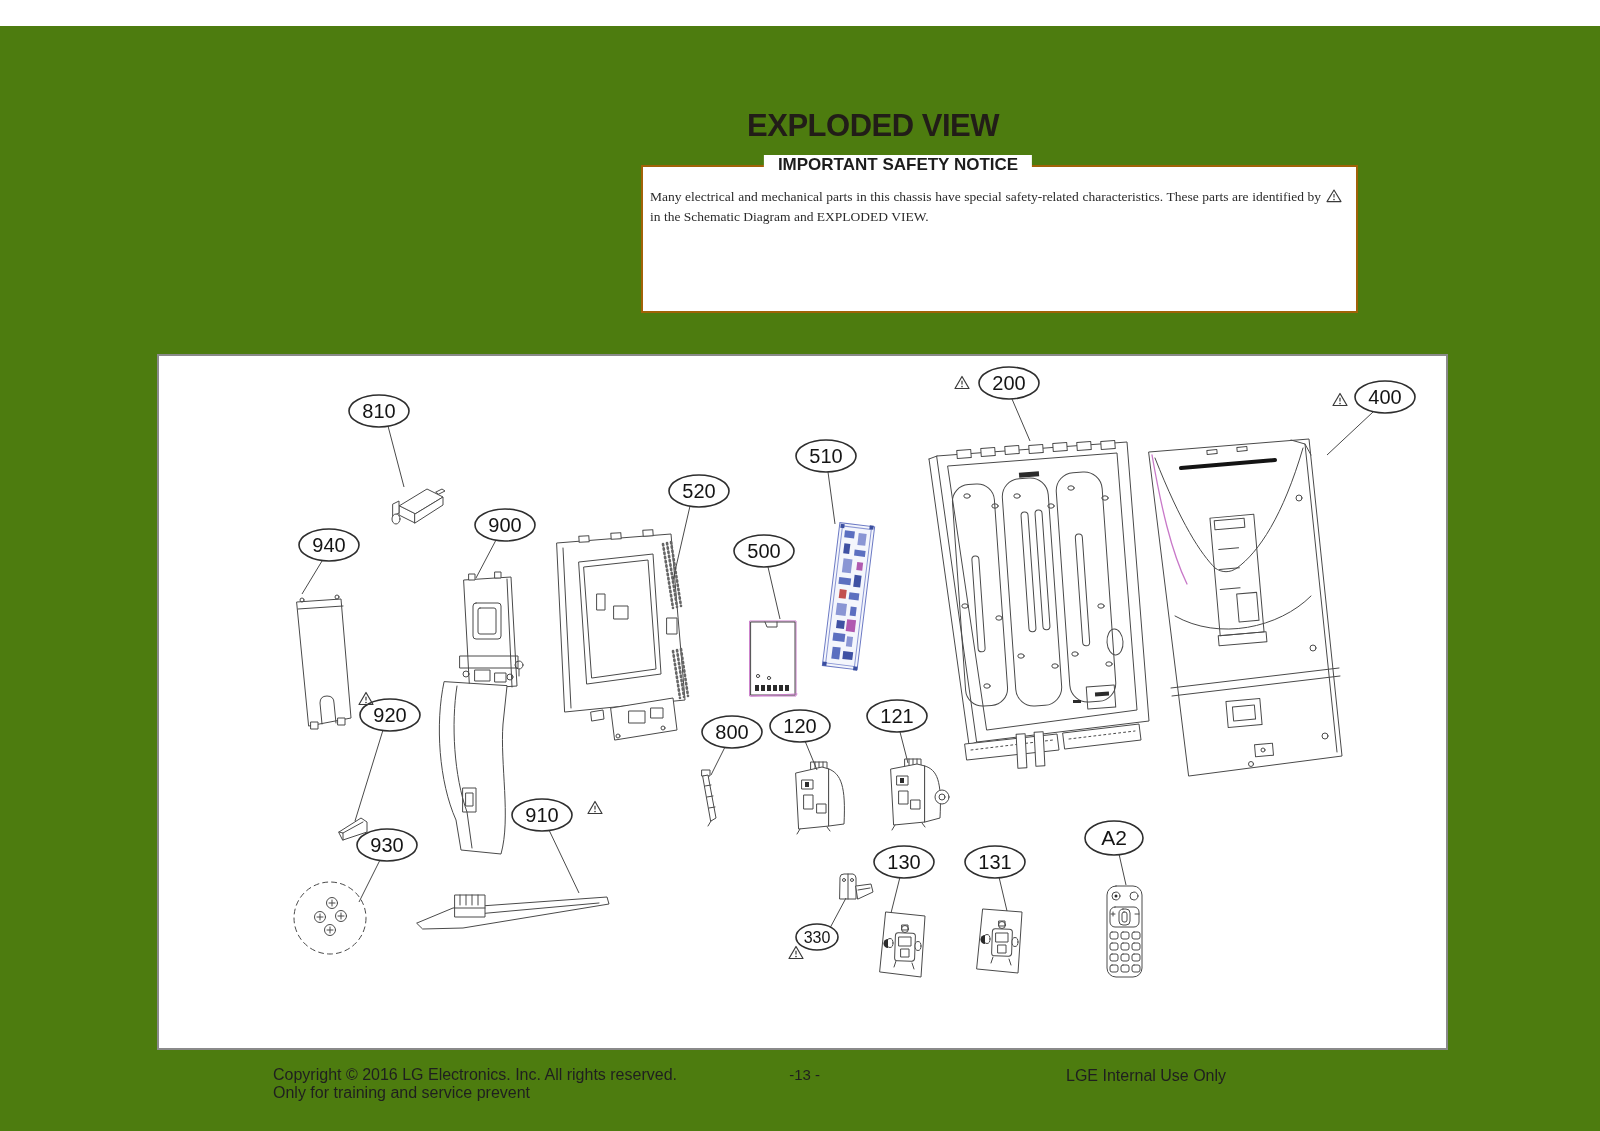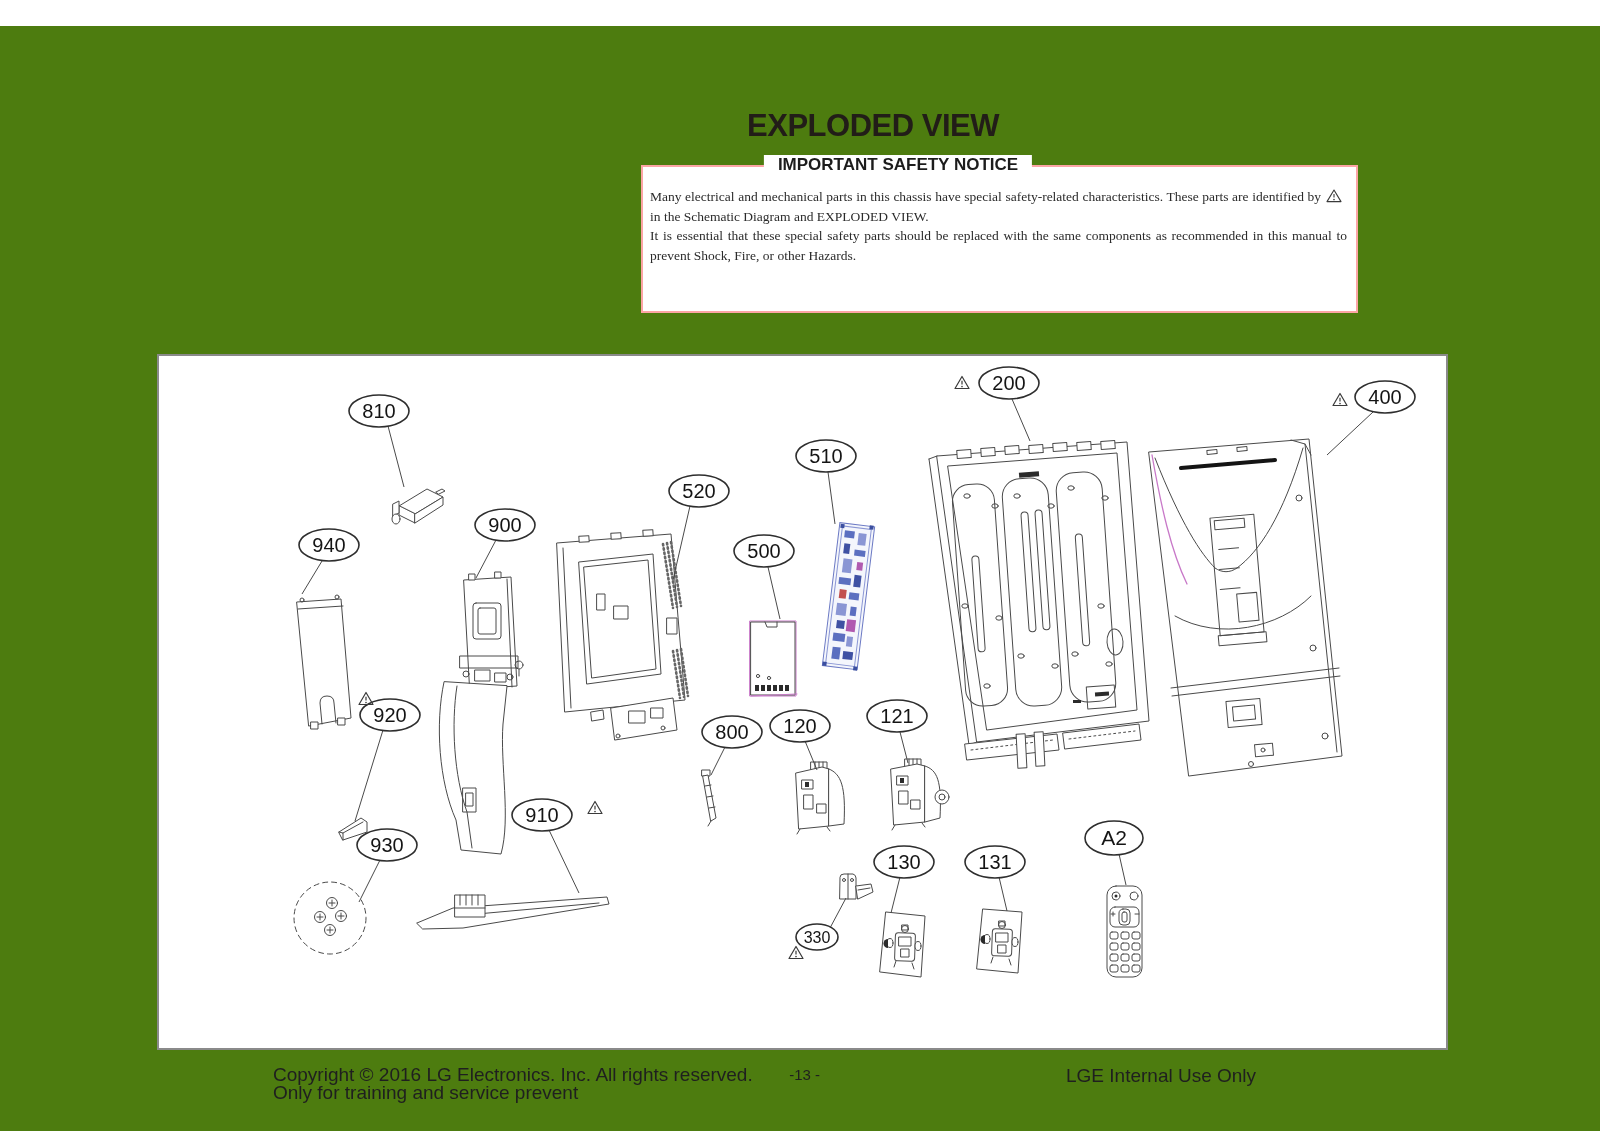--- a/index.html
+++ b/index.html
@@ -2,21 +2,21 @@
 <html><head>
 <meta charset="utf-8">
 <style>
   html,body{margin:0;padding:0;background:#ffffff;}
   #page{position:relative;width:1600px;height:1131px;background:#4d7c0f;overflow:hidden;
         font-family:"Liberation Sans",sans-serif;color:#222;margin-top:26px;}
   #page-title{position:absolute;left:673px;top:82px;width:400px;text-align:center;
         font-size:31px;font-weight:bold;letter-spacing:-0.5px;color:#221d18;}
   
   #notice-box{position:absolute;left:641px;top:139px;width:717px;height:148px;
-        border:2px solid #fca5a5;box-sizing:border-box;background:#fff;}
+        border:2px solid #a16207;box-sizing:border-box;background:#fff;}
   #notice-heading{position:absolute;top:-12px;left:255px;transform:translateX(-50%);
         background:#fff;padding:0 14px;font-size:17px;font-weight:bold;white-space:nowrap;color:#1c1c1c;}
   #notice-body{padding:20px 9px 0 7px;font-size:13.5px;line-height:19.5px;color:#2b2b2b;}
   #notice-body p{margin:0;text-align:justify;font-family:Liberation Serif, serif;}
   .warn-inline{display:inline-block;vertical-align:-2px;margin:0 5px;}
   
   #diagram-box{position:absolute;left:157px;top:328px;width:1287px;height:692px;
         border:2px solid #8a8a8a;box-sizing:content-box;background:#fff;}
   #diagram-svg{position:absolute;left:0;top:0;}
   g.part{stroke:#4a4a4a;fill:#fff;stroke-width:1;stroke-linejoin:round;stroke-linecap:round;}
@@ -25,38 +25,37 @@
   .dot-row{stroke:#666;stroke-width:2.6;stroke-dasharray:1.5 2.8;fill:none;}
   .dash{stroke-dasharray:2 3;}
   .leader{stroke:#4a4a4a;stroke-width:1;}
   .callout-bubble{fill:#fff;stroke:#2e2e2e;stroke-width:1.6;}
   .callout-text{fill:#141414;font-family:"Liberation Sans",sans-serif;}
   .warn path{stroke:#3a3a3a;stroke-width:1.2;fill:none;stroke-linejoin:round;}
   .warn-dot{fill:#3a3a3a;stroke:none;}
   .pcb{stroke:#6b79c4;fill:#f4f6fc;}
   .pink{stroke:#c878c8;}
   
-  .footer-text{position:absolute;font-size:19px;color:#1f1f1f;line-height:18px;}
+  .footer-text{position:absolute;font-size:16px;color:#1f1f1f;line-height:18px;}
 </style>
 </head>
 <body>
 
 <div id="page">
 
   <div id="page-title">EXPLODED VIEW</div>
 
   <div id="notice-box">
     <div id="notice-heading">IMPORTANT SAFETY NOTICE</div>
     <div id="notice-body">
       <p><span>Many electrical and mechanical parts in this chassis have special safety-related characteristics. These parts are identified by</span><svg class="warn-inline" width="16" height="14" viewBox="-8 -7 16 14">
             <path d="M0,-6 L7,5.6 L-7,5.6 Z" fill="none" stroke="#3a3a3a" stroke-width="1.1" stroke-linejoin="round"></path>
             <path d="M0,-2 L0,1.6" stroke="#3a3a3a" stroke-width="1.1"></path>
             <circle cx="0" cy="3.6" r="0.8" fill="#3a3a3a"></circle>
           </svg><span>in the Schematic Diagram and EXPLODED VIEW.</span></p>
-      <p>It is essential that these special safety parts should be replaced with the same components as recommended in this manual to prevent Shock, Fire, or other Hazards.</p>
     </div>
   </div>
 
   <div id="diagram-box">
     <svg id="diagram-svg" width="1287" height="692" viewBox="0 0 1287 692">
 
       <g class="part">
         <path d="M240,150 L268,133 L284,141 L256,158 Z"></path>
         <path d="M240,150 L240,159 L256,167 L256,158 Z"></path>
         <path d="M256,158 L284,141 L284,149 L256,167 Z"></path>

